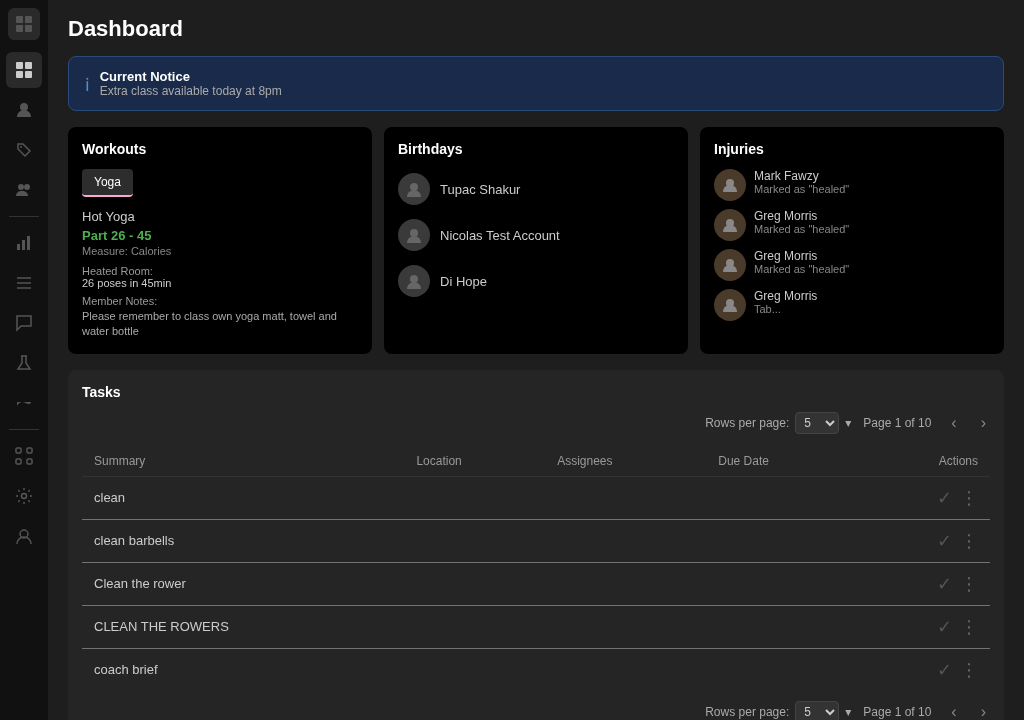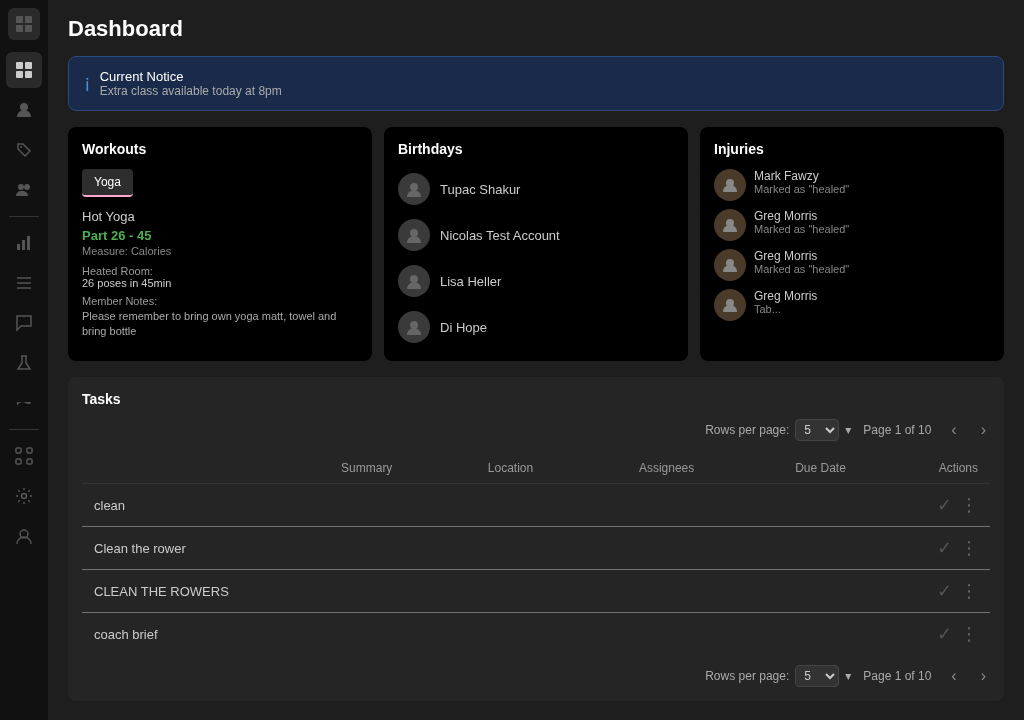--- a/index.html
+++ b/index.html
@@ -75,21 +75,21 @@
       display: flex;
       align-items: center;
       gap: 10px;
       margin-bottom: 16px;
     }
     .notice-icon {
       color: #4a8fd4;
       font-size: 18px;
       flex-shrink: 0;
     }
-    .notice-title { color: #fff; font-weight: 400; font-size: 13px; }
+    .notice-title { color: #fff; font-weight: 700; font-size: 13px; }
     .notice-text { color: #aaa; font-size: 12px; }
 
     
     .top-row {
       display: grid;
       grid-template-columns: 1fr 1fr 1fr;
       gap: 12px;
       margin-bottom: 16px;
     }
 
@@ -202,21 +202,21 @@
       border: none;
       color: #888;
       font-size: 16px;
       cursor: pointer;
       padding: 2px 4px;
     }
 
     
     .tasks-table { width: 100%; border-collapse: collapse; }
     .tasks-table th {
-      text-align: right;
+      text-align: left;
       padding: 8px 12px;
       color: #999;
       font-size: 12px;
       font-weight: 500;
       border-bottom: 1px solid #333;
     }
     .tasks-table td {
       padding: 10px 12px;
       color: #ccc;
       font-size: 13px;
@@ -374,21 +374,21 @@
 
     <div class="card">
       <div class="card-title">Workouts</div>
       <div class="workout-tab">Yoga</div>
       <div class="workout-name">Hot Yoga</div>
       <div class="workout-range">Part 26 - 45</div>
       <div class="workout-measure">Measure: Calories</div>
       <div class="workout-label">Heated Room:</div>
       <div class="workout-value">26 poses in 45min</div>
       <div class="member-notes-label">Member Notes:</div>
-      <div class="member-notes-value">Please remember to bring own yoga matt, towel and bring bottle</div>
+      <div class="member-notes-value">Please remember to class own yoga matt, towel and water bottle</div>
     </div>
 
     <div class="card">
       <div class="card-title">Birthdays</div>
       <div class="birthday-list">
         <div class="birthday-item">
           <div class="avatar-circle">
             <svg width="18" height="18" viewBox="0 0 18 18">
                 <circle cx="9" cy="7" r="4" fill="#666"></circle>
                 <path d="M2 17c0-3.866 3.134-7 7-7s7 3.134 7 7" fill="#666"></path>
@@ -397,29 +397,20 @@
           <span class="birthday-name">Tupac Shakur</span>
         </div>
         <div class="birthday-item">
           <div class="avatar-circle">
             <svg width="18" height="18" viewBox="0 0 18 18">
                 <circle cx="9" cy="7" r="4" fill="#666"></circle>
                 <path d="M2 17c0-3.866 3.134-7 7-7s7 3.134 7 7" fill="#666"></path>
               </svg>
           </div>
           <span class="birthday-name">Nicolas Test Account</span>
-        </div>
-        <div class="birthday-item">
-          <div class="avatar-circle">
-            <svg width="18" height="18" viewBox="0 0 18 18">
-                <circle cx="9" cy="7" r="4" fill="#666"></circle>
-                <path d="M2 17c0-3.866 3.134-7 7-7s7 3.134 7 7" fill="#666"></path>
-              </svg>
-          </div>
-          <span class="birthday-name">Lisa Heller</span>
         </div>
         <div class="birthday-item">
           <div class="avatar-circle">
             <svg width="18" height="18" viewBox="0 0 18 18">
                 <circle cx="9" cy="7" r="4" fill="#666"></circle>
                 <path d="M2 17c0-3.866 3.134-7 7-7s7 3.134 7 7" fill="#666"></path>
               </svg>
           </div>
           <span class="birthday-name">Di Hope</span>
         </div>
@@ -519,20 +510,32 @@
           <td></td>
           <td></td>
           <td>
             <div class="action-icons">
               <span class="check-icon">✓</span>
               <span class="more-icon">⋮</span>
             </div>
           </td>
         </tr>
         <tr>
+          <td>clean barbells</td>
+          <td></td>
+          <td></td>
+          <td></td>
+          <td>
+            <div class="action-icons">
+              <span class="check-icon">✓</span>
+              <span class="more-icon">⋮</span>
+            </div>
+          </td>
+        </tr>
+        <tr>
           <td>Clean the rower</td>
           <td></td>
           <td></td>
           <td></td>
           <td>
             <div class="action-icons">
               <span class="check-icon">✓</span>
               <span class="more-icon">⋮</span>
             </div>
           </td>

